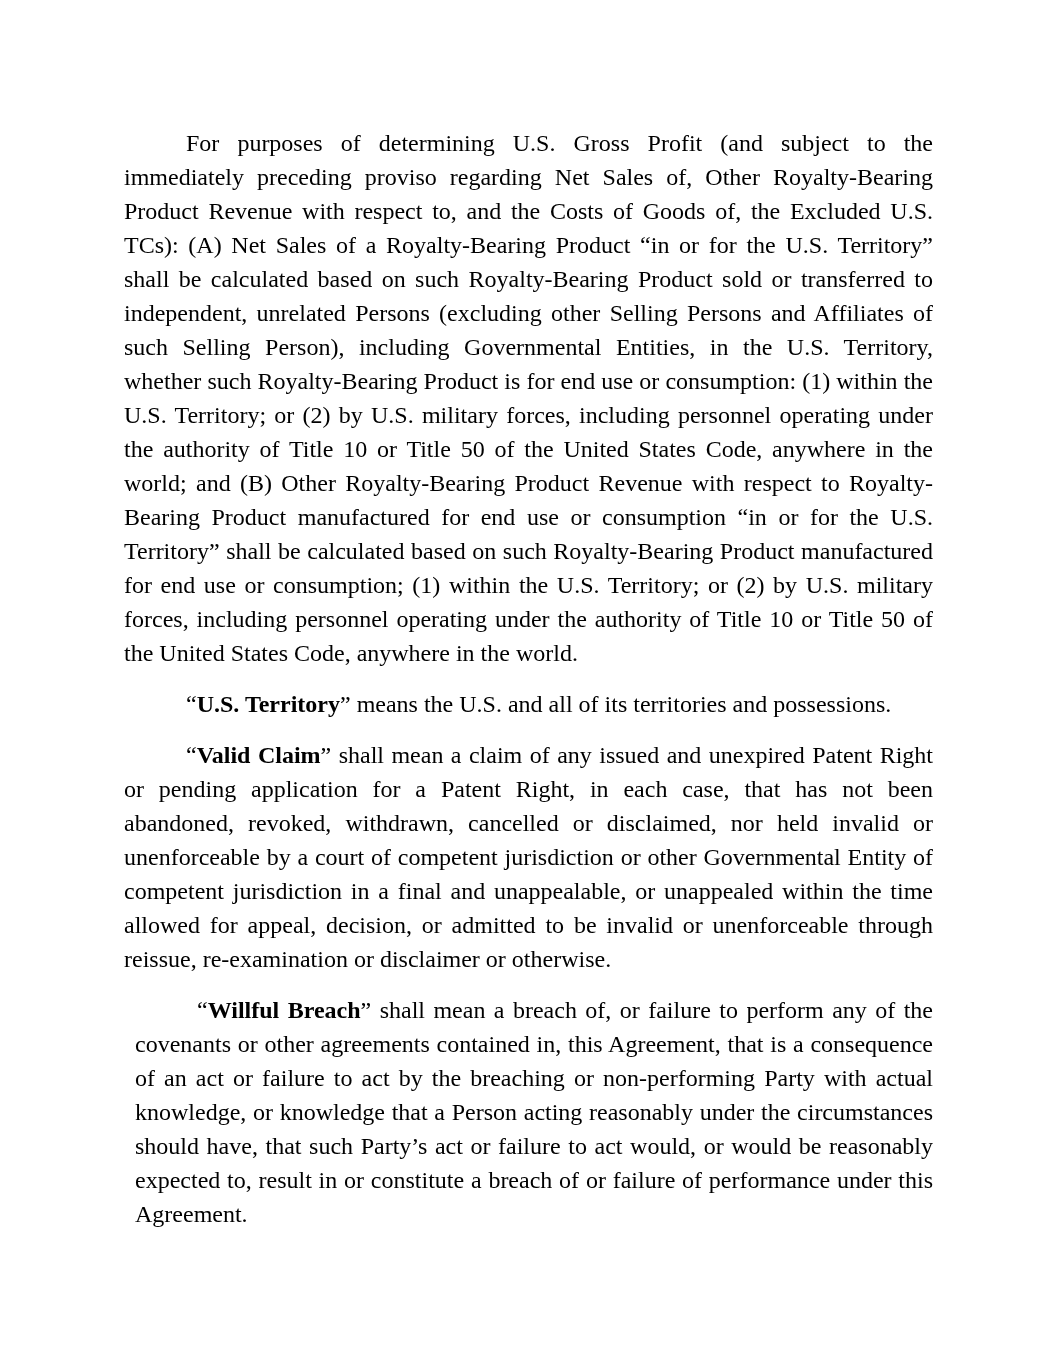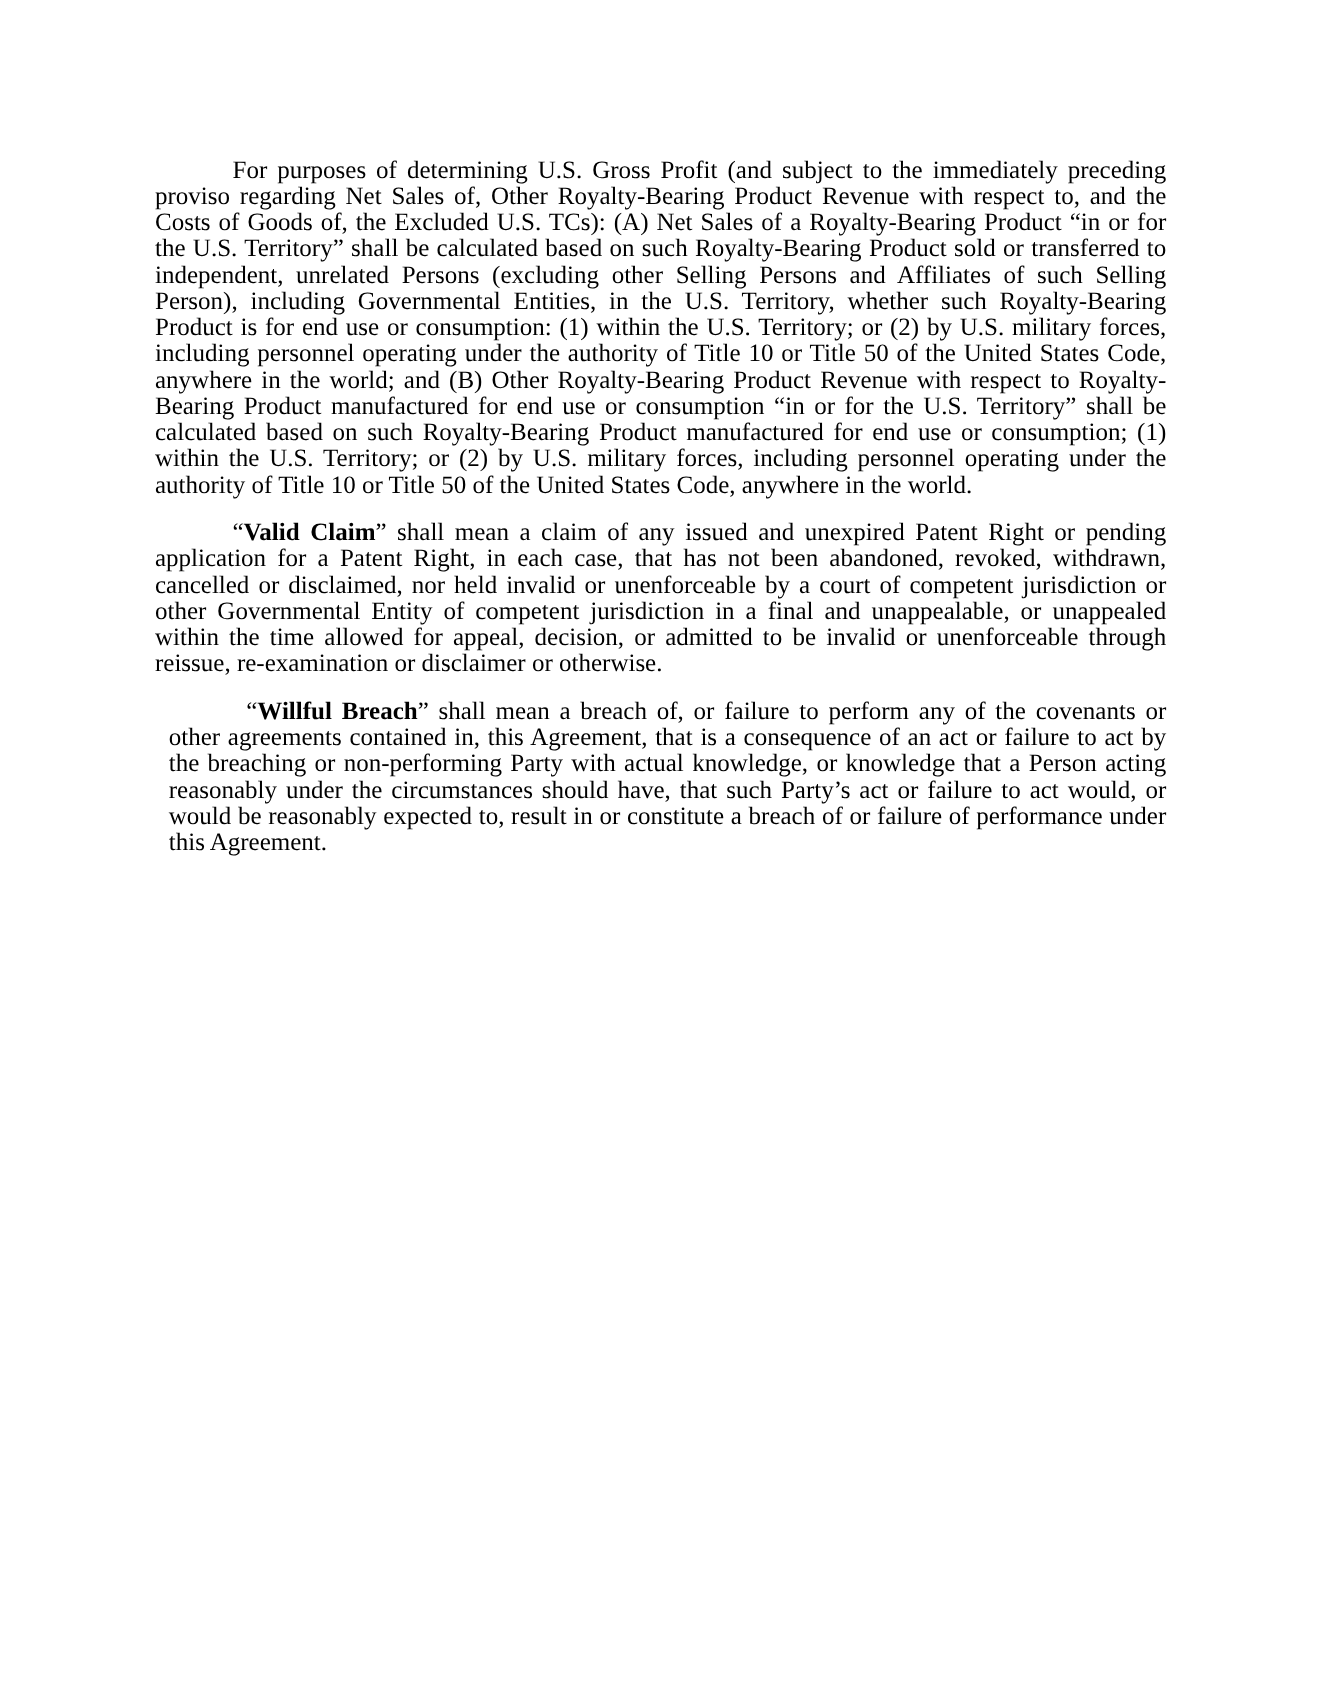--- a/index.html
+++ b/index.html
@@ -12,34 +12,35 @@
     font-family: "Liberation Serif", serif;
     color: #000000;
   }
   .page {
     position: absolute;
     left: 124px;
     top: 126px;
     width: 809px;
   }
   .para {
-    font-size: 20px;
-    line-height: 21px;
+    font-size: 24px;
+    line-height: 34px;
     text-align: justify;
     text-indent: 62px;
     margin: 0 0 17px 0;
   }
   .para:last-child { margin-bottom: 0; margin-left: 11px; }
   .term { font-weight: bold; }
 </style>
 </head>
 <body>
 
 <div class="page">
 
   <p class="para"><span>For purposes of determining U.S. Gross Profit (and subject to the immediately preceding proviso regarding Net Sales of, Other Royalty-Bearing Product Revenue with respect to, and the Costs of Goods of, the Excluded U.S. TCs): (A) Net Sales of a Royalty-Bearing Product “in or for the U.S. Territory” shall be calculated based on such Royalty-Bearing Product sold or transferred to independent, unrelated Persons (excluding other Selling Persons and Affiliates of such Selling Person), including Governmental Entities, in the U.S. Territory, whether such Royalty-Bearing Product is for end use or consumption: (1) within the U.S. Territory; or (2) by U.S. military forces, including personnel operating under the authority of Title 10 or Title 50 of the United States Code, anywhere in the world; and (B) Other Royalty-Bearing Product Revenue with respect to Royalty-Bearing Product manufactured for end use or consumption “in or for the U.S. Territory” shall be calculated based on such Royalty-Bearing Product manufactured for end use or consumption; (1) within the U.S. Territory; or (2) by U.S. military forces, including personnel operating under the authority of Title 10 or Title 50 of the United States Code, anywhere in the world.</span></p>
 
+  <p class="para"><span>“</span><b class="term">U.S. Territory</b><span>” means the U.S. and all of its territories and possessions.</span></p>
 
   <p class="para"><span>“</span><b class="term">Valid Claim</b><span>” shall mean a claim of any issued and unexpired Patent Right or pending application for a Patent Right, in each case, that has not been abandoned, revoked, withdrawn, cancelled or disclaimed, nor held invalid or unenforceable by a court of competent jurisdiction or other Governmental Entity of competent jurisdiction in a final and unappealable, or unappealed within the time allowed for appeal, decision, or admitted to be invalid or unenforceable through reissue, re-examination or disclaimer or otherwise.</span></p>
 
   <p class="para"><span>“</span><b class="term">Willful Breach</b><span>” shall mean a breach of, or failure to perform any of the covenants or other agreements contained in, this Agreement, that is a consequence of an act or failure to act by the breaching or non-performing Party with actual knowledge, or knowledge that a Person acting reasonably under the circumstances should have, that such Party’s act or failure to act would, or would be reasonably expected to, result in or constitute a breach of or failure of performance under this Agreement.</span></p>
 
 </div>
 
 </body></html>

